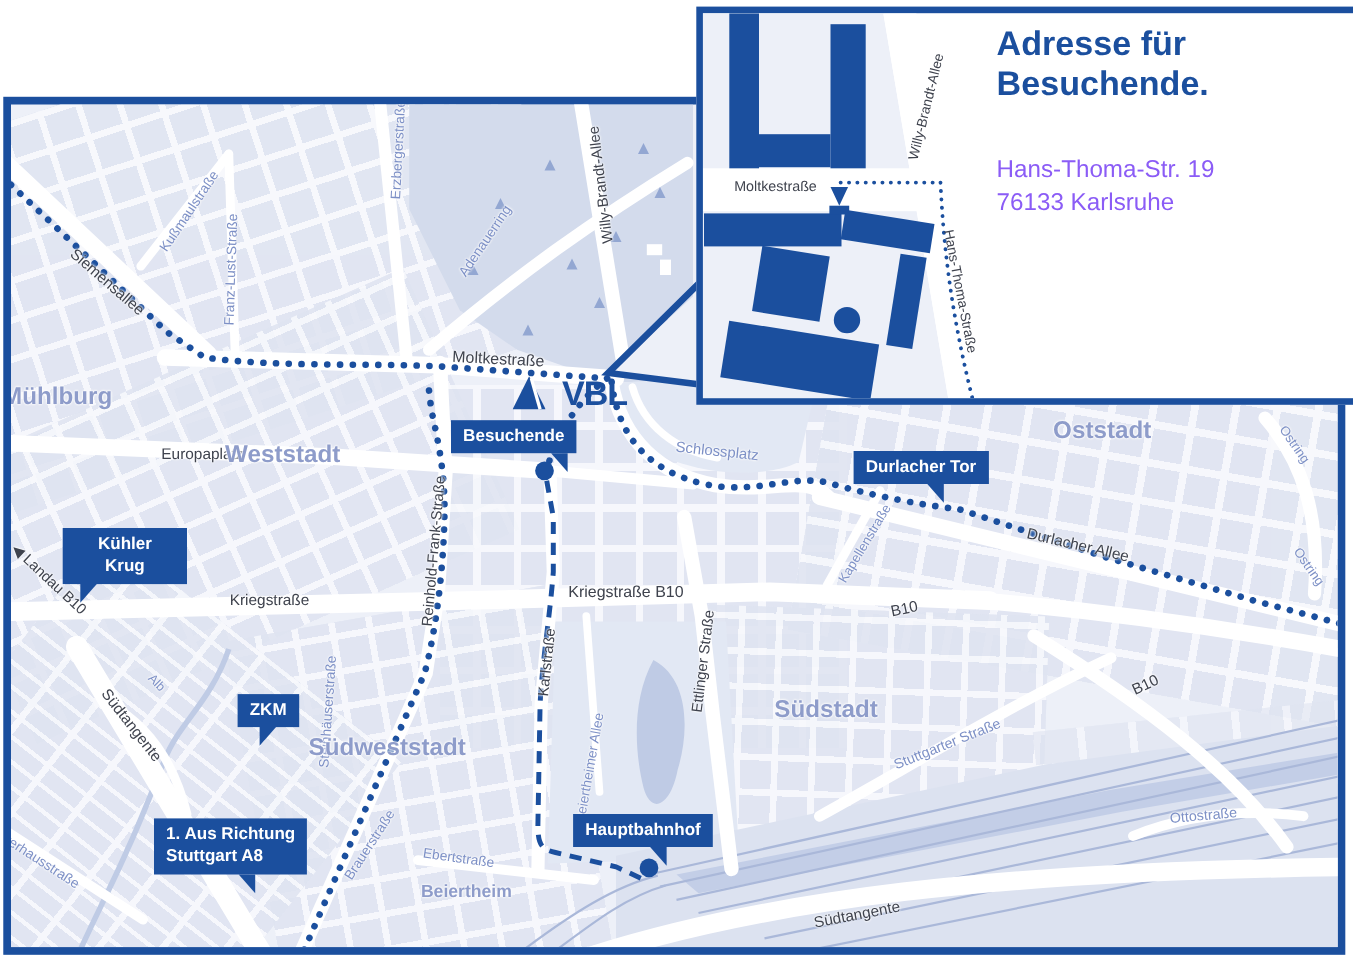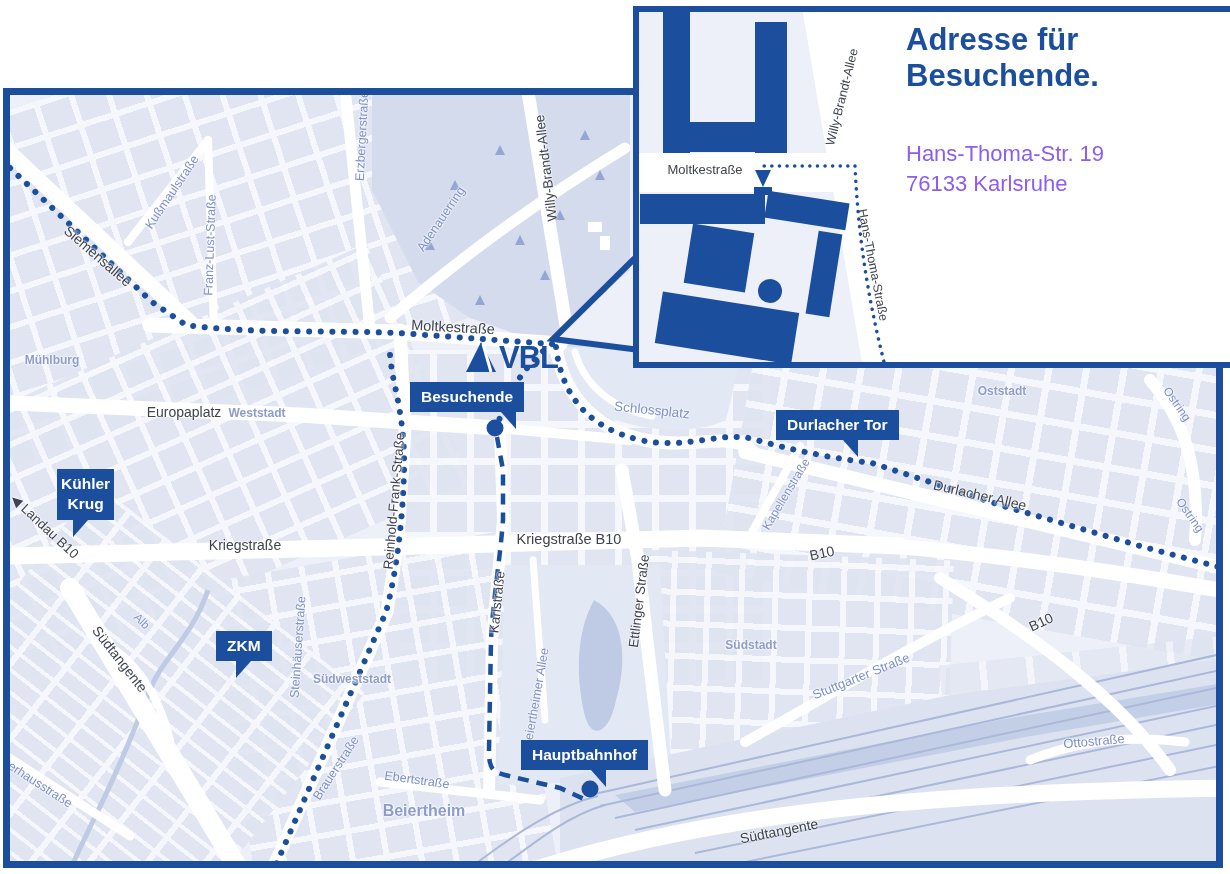--- a/index.html
+++ b/index.html
@@ -26,36 +26,36 @@
 
   
   .tex{position:absolute;opacity:.85}
   .mapsvg{position:absolute;left:0;top:0}
 
   
   .lab{position:absolute;white-space:nowrap;transform:translate(-50%,-50%);
        text-shadow:0 0 2px rgba(255,255,255,.95),0 0 2px rgba(255,255,255,.95),0 0 3px rgba(255,255,255,.9)}
   .st{color:var(--ktext);font-size:14px}
   .sb{color:var(--btext);font-size:12.5px}
-  .dt{color:var(--dtext);font-size:12px;font-weight:bold}
+  .dt{color:var(--dtext);font-size:22px;font-weight:bold}
 
   
   .callout{position:absolute;background:var(--blue);color:#fff;font-weight:bold;
            font-size:15.5px;line-height:1.32;padding:5px 11px;z-index:30}
   .callout span{white-space:pre-line}
   .callout::after{content:"";position:absolute;top:100%;width:0;height:0;border-top:17px solid var(--blue)}
   .t-left::after{left:16px;border-right:15px solid transparent}
   .t-center::after{left:calc(50% - 8px);border-right:15px solid transparent}
   .t-right::after{right:8px;border-left:15px solid transparent}
   .t-mid::after{left:55%;border-left:15px solid transparent}
   .t-ctr{text-align:center}
 
   
   .vbl{position:absolute;left:466px;top:341px;display:flex;align-items:flex-end;z-index:25}
-  .vbl .word{color:var(--blue);font-weight:bold;font-size:31px;line-height:.92;letter-spacing:-1px;margin-left:3px}
+  .vbl .word{color:var(--blue);font-weight:bold;font-size:31px;line-height:.92;letter-spacing:-1px;margin-left:15px}
 
   
   .tailsvg{position:absolute;left:540px;top:240px;z-index:5}
   .inset{position:absolute;left:633px;top:6px;width:632px;height:362px;border:6px solid var(--blue);
          background:#fff;z-index:10;overflow:hidden}
   .ilayer{position:absolute;left:-639px;top:-12px;width:1230px;height:874px}
   .ititle{position:absolute;left:906px;top:22px;color:var(--blue);font-weight:bold;font-size:31px;
           line-height:1.16;white-space:pre-line}
   .iaddr{position:absolute;left:906px;top:139px;color:#8b5cf6;font-size:22px;line-height:1.36;white-space:pre-line}
   .ilab{position:absolute;white-space:nowrap;transform:translate(-50%,-50%);color:#3f434e;font-size:12.5px}
@@ -201,25 +201,27 @@
       <div class="lab dt" style="left:424px;top:811px;font-size:16px">Beiertheim</div>
 
       <div class="vbl">
         <svg width="30" height="32" viewBox="0 0 30 32">
           <polygon points="0,31 15,1 30,31" fill="var(--blue)"></polygon>
           <line x1="17" y1="3" x2="25" y2="31" stroke="#fff" stroke-width="3"></line>
         </svg>
         <span class="word">VBL</span>
       </div>
 
-      <div class="callout t-left t-ctr" style="left:57px;top:469px;padding:5px 4px"><span>Kühler
+      <div class="callout t-left t-ctr" style="left:57px;top:480px;padding:5px 32px"><span>Kühler
 Krug</span></div>
       <div class="callout t-center" style="left:216px;top:631px"><span>ZKM</span></div>
       <div class="callout t-right" style="left:410px;top:382px"><span>Besuchende</span></div>
       <div class="callout t-mid" style="left:776px;top:410px"><span>Durlacher Tor</span></div>
+      <div class="callout t-mid" style="left:140px;top:744px"><span>1. Aus Richtung
+Stuttgart A8</span></div>
       <div class="callout t-mid" style="left:521px;top:740px"><span>Hauptbahnhof</span></div>
 
     </div>
   </div>
 
   <svg class="tailsvg" width="110" height="120" viewBox="540 240 110 120">
     <path d="M 645,256 L 552,340 L 645,348 Z" fill="var(--mapbg)"></path>
     <path d="M 640,253 L 553,339 L 640,350" fill="none" stroke="var(--blue)" stroke-width="6"></path>
   </svg>
 

